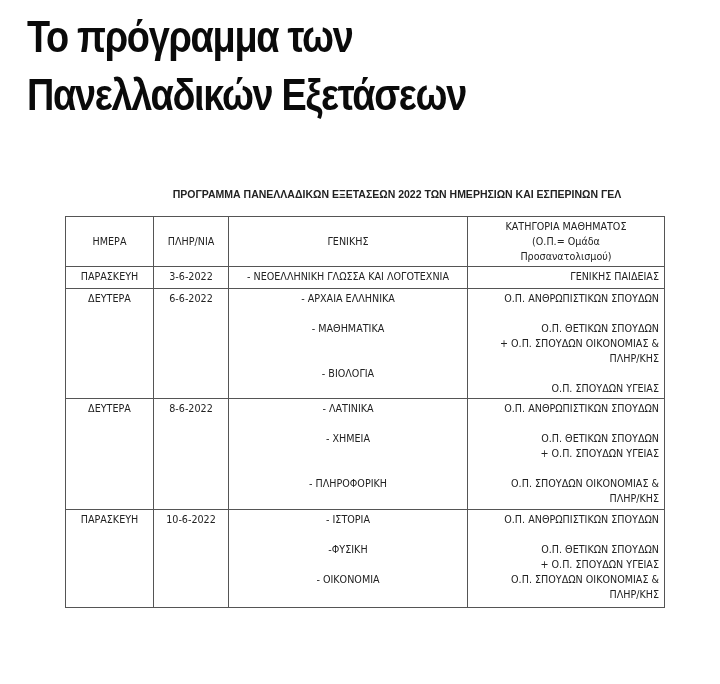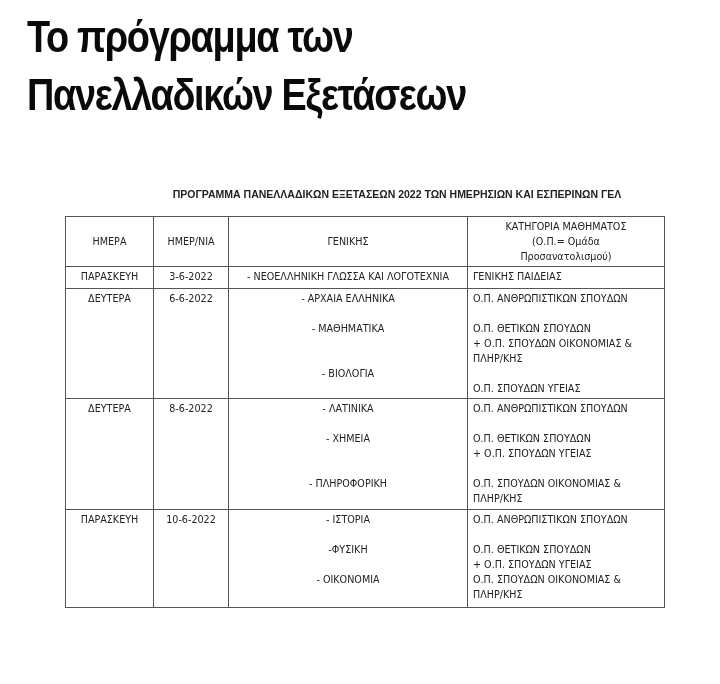--- a/index.html
+++ b/index.html
@@ -26,21 +26,21 @@
     }
     table.schedule td, table.schedule th {
       border: 1.5px solid #555; vertical-align: top; padding: 2px 5px;
       line-height: 15px; font-weight: normal;
     }
     table.schedule th { vertical-align: middle; text-align: center; }
     col.c-day { width: 88px; } col.c-date { width: 75px; }
     col.c-subj { width: 239px; } col.c-cat { width: 197px; }
     .center { text-align: center; }
     .subj-line { display: block; text-align: center; }
-    .cat-line { display: block; text-align: left; }
+    .cat-line { display: block; text-align: right; }
     .gap { height: 15px; display: block; }
   </style>
 </head>
 <body>
 
 <h1 class="headline">
   <span>Το πρόγραμμα των</span>
   <span>Πανελλαδικών Εξετάσεων</span>
 </h1>
 
@@ -49,21 +49,21 @@
 <table class="schedule">
   <colgroup>
       <col class="c-day">
       <col class="c-date">
       <col class="c-subj">
       <col class="c-cat">
     </colgroup>
   <thead>
     <tr style="height:48px">
       <th>ΗΜΕΡΑ</th>
-      <th>ΗΜΕΡ/ΝΙΑ</th>
+      <th>ΠΛΗΡ/ΝΙΑ</th>
       <th>ΓΕΝΙΚΗΣ</th>
       <th style="line-height:15px">
         <span class="subj-line">ΚΑΤΗΓΟΡΙΑ ΜΑΘΗΜΑΤΟΣ</span>
         <span class="subj-line">(Ο.Π.= Ομάδα</span>
         <span class="subj-line">Προσανατολισμού)</span>
       </th>
     </tr>
   </thead>
   <tbody>
 

